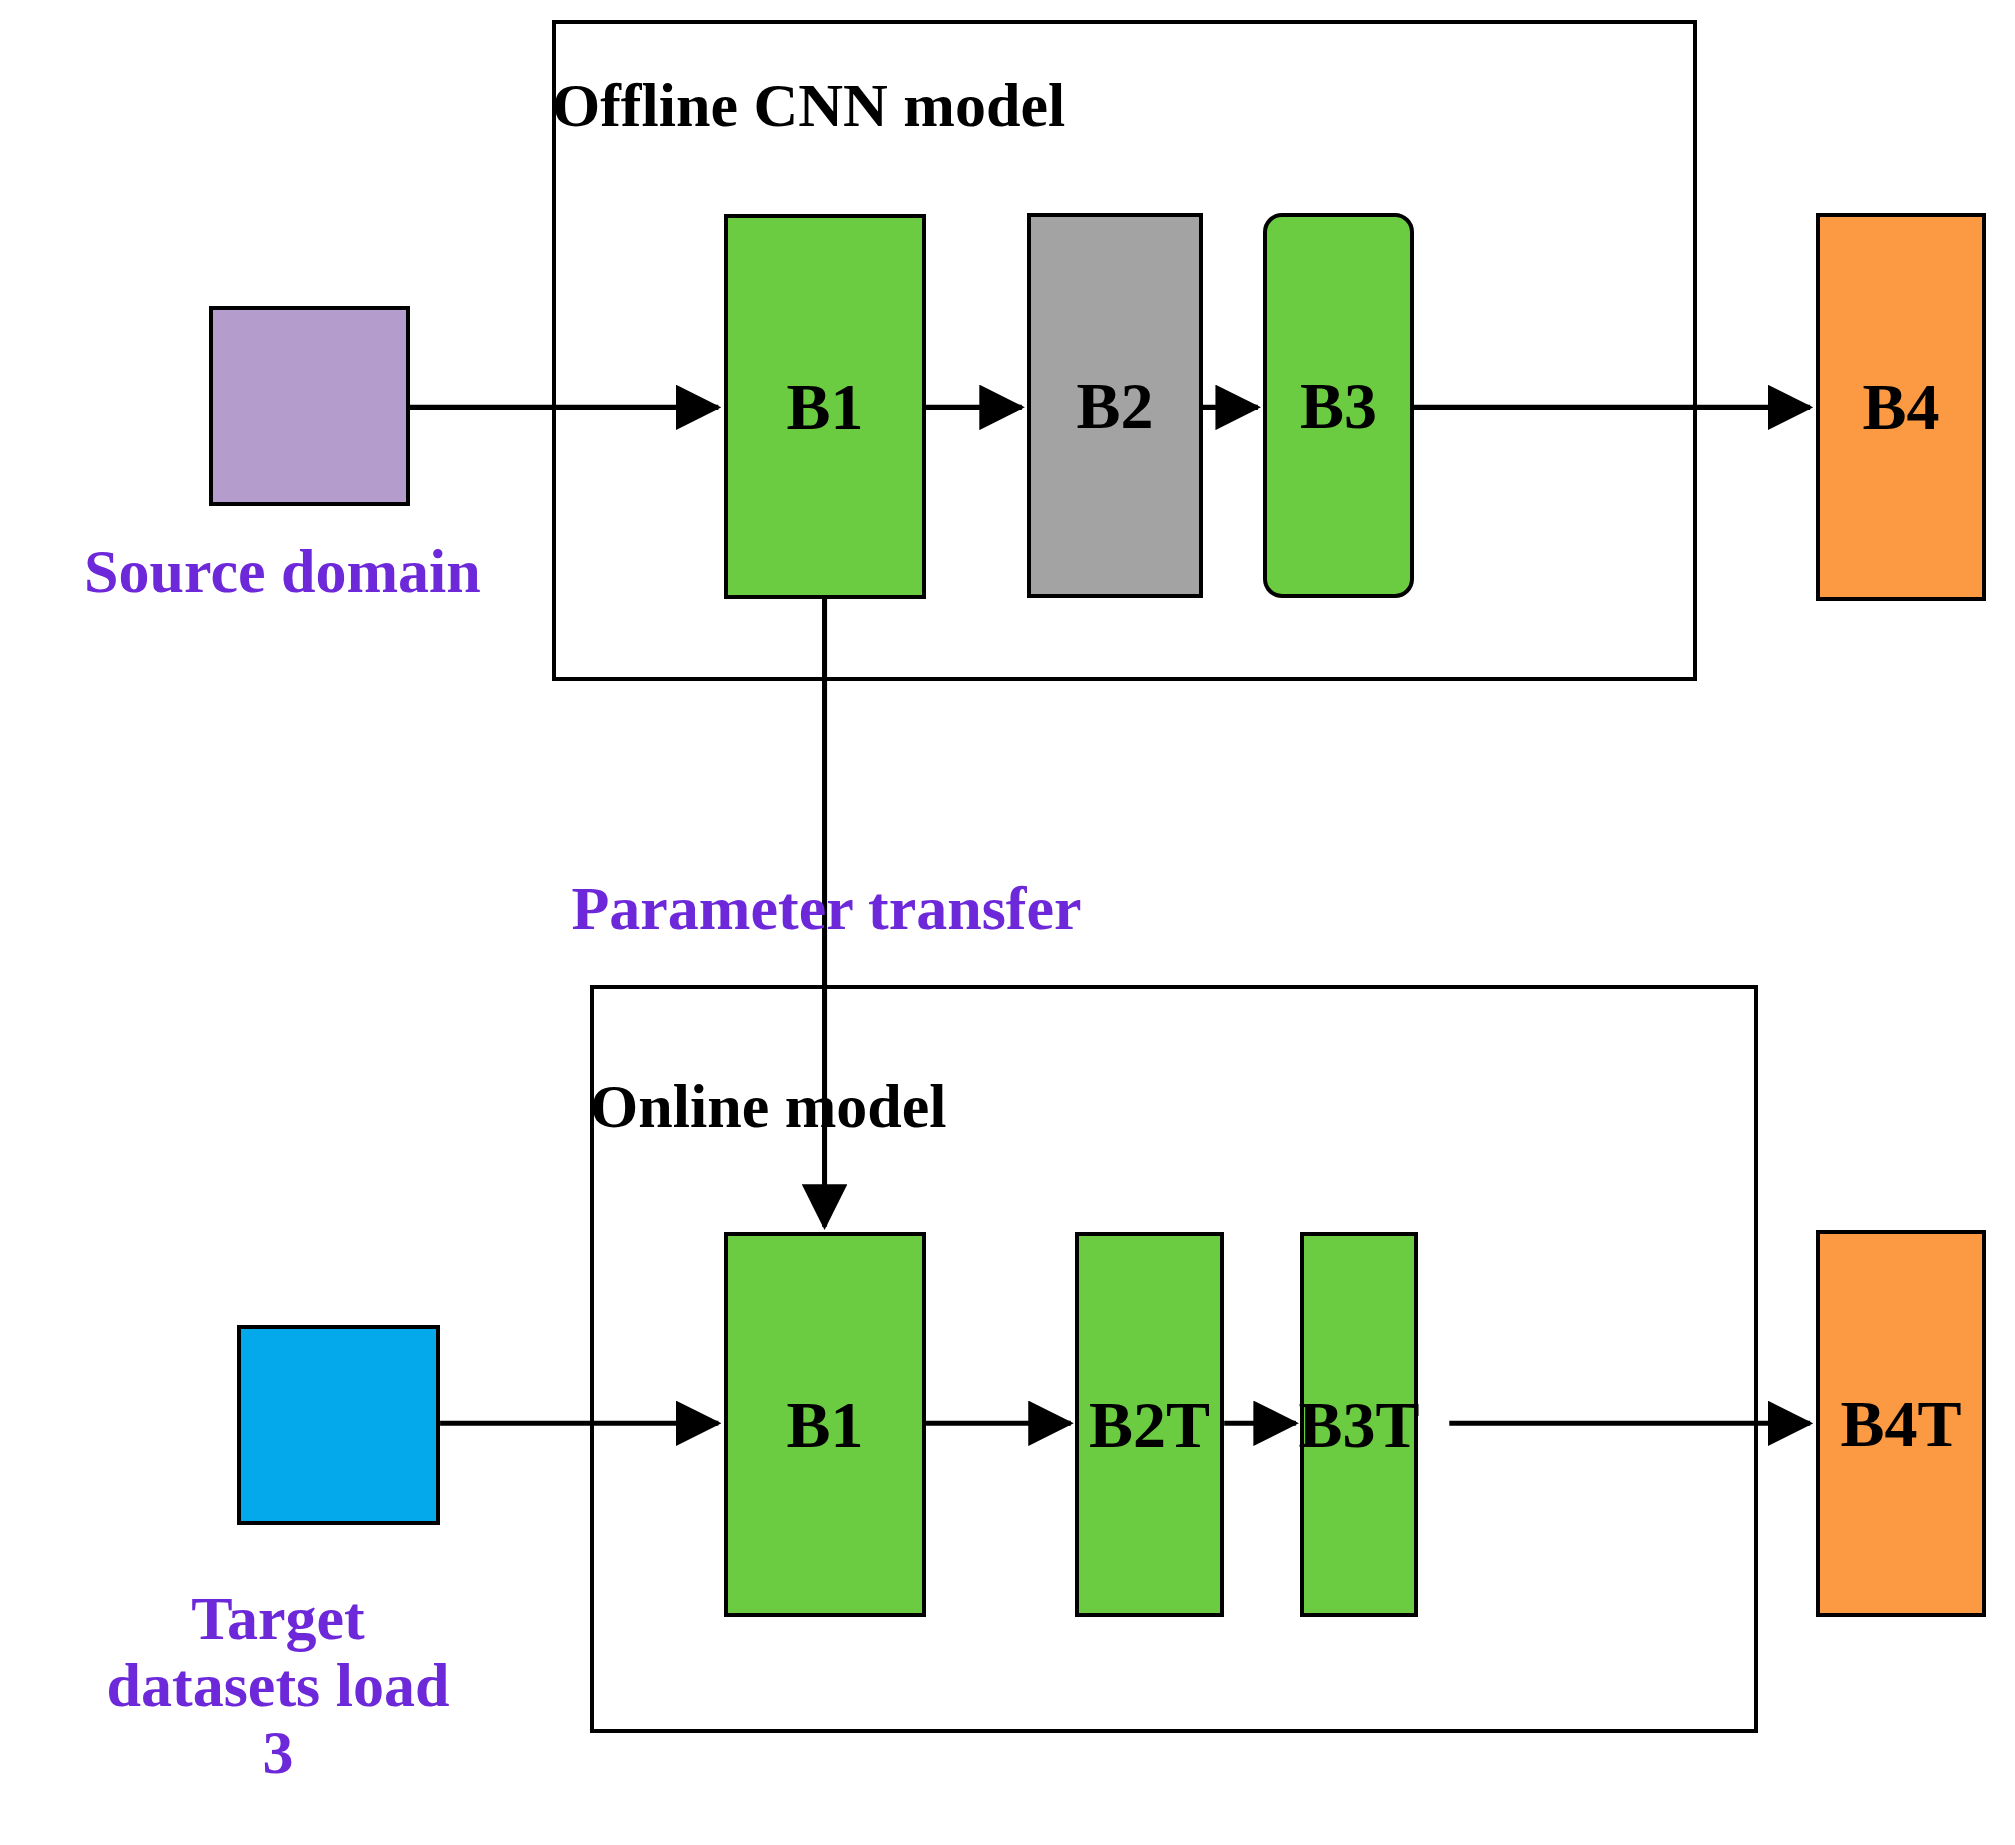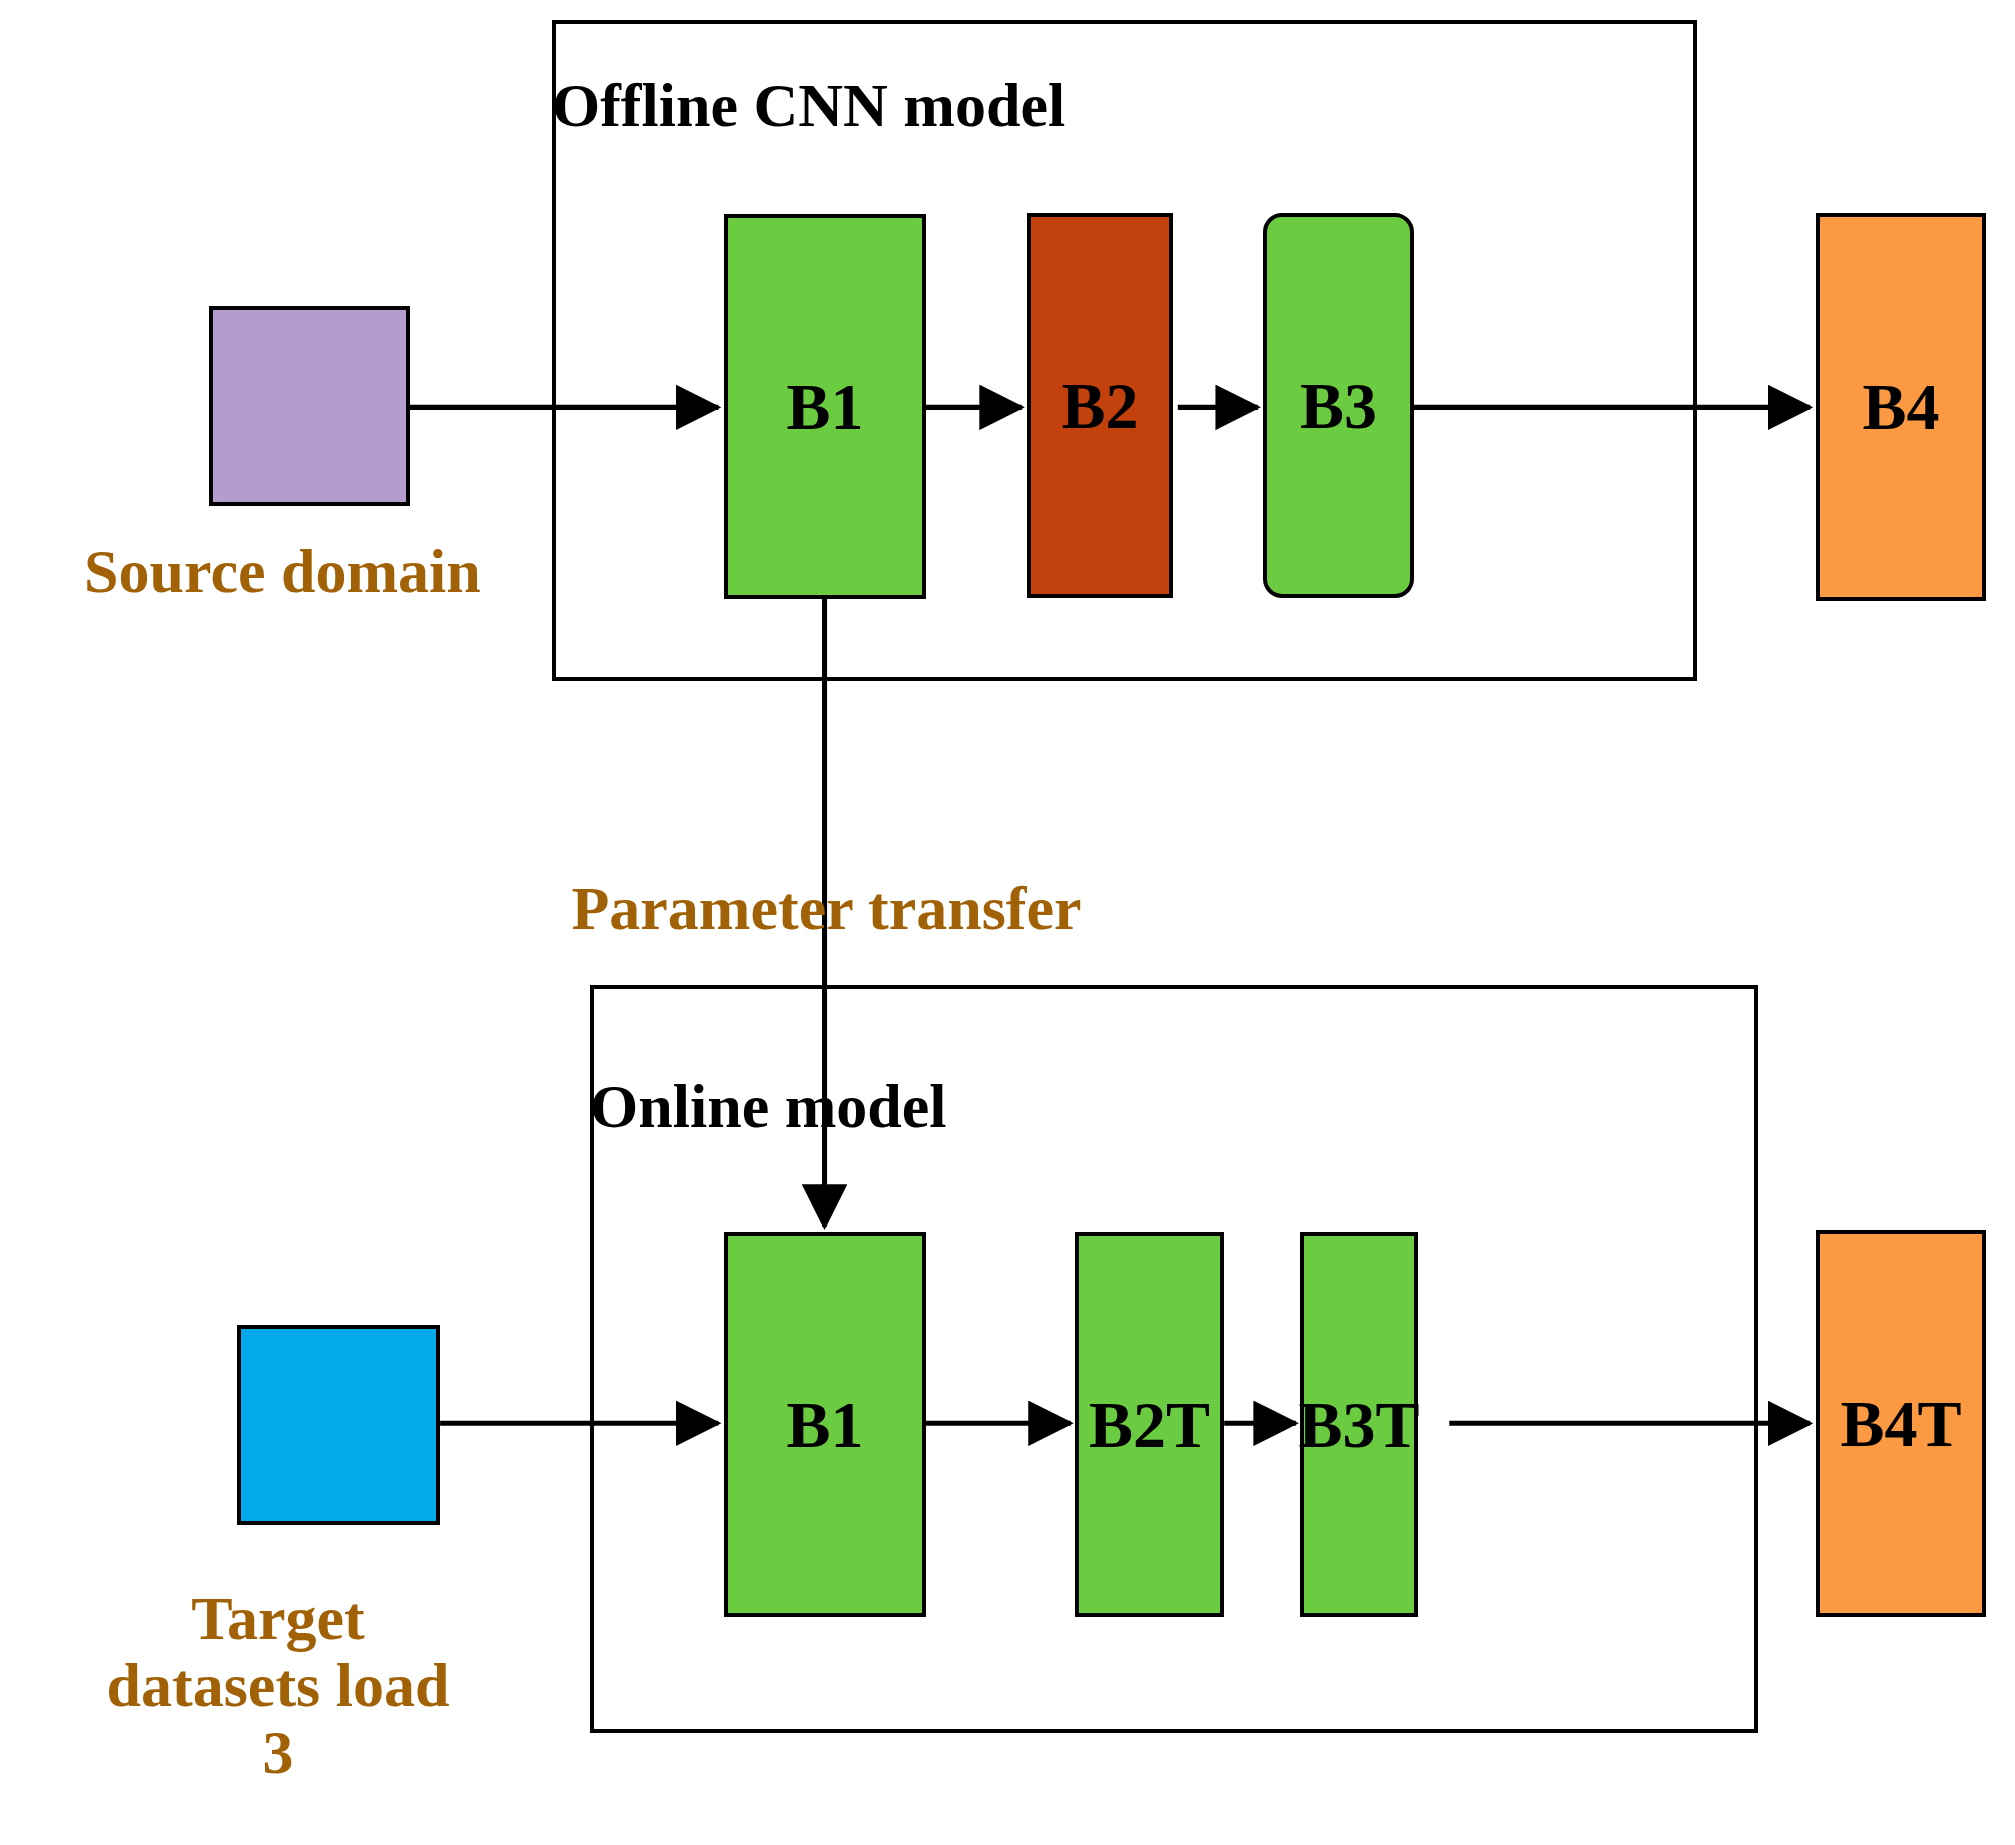--- a/index.html
+++ b/index.html
@@ -5,21 +5,21 @@
   html,body{margin:0;padding:0;background:#fff;}
   #canvas{position:relative;width:2015px;height:1845px;background:#fff;
     font-family:"Liberation Serif","DejaVu Serif",serif;overflow:hidden;}
   .group-box{position:absolute;border:4.2px solid #000;background:transparent;box-sizing:border-box;}
   .group-title{position:absolute;font-weight:bold;color:#000;white-space:nowrap;
     text-align:left;line-height:1;}
   .blk{position:absolute;border:4.2px solid #000;box-sizing:border-box;
     display:flex;align-items:center;justify-content:center;
     font-weight:bold;color:#000;}
   .plain{position:absolute;border:4.2px solid #000;box-sizing:border-box;}
-  .cap{position:absolute;font-weight:bold;color:#a16207;text-align:center;line-height:1.08;}
+  .cap{position:absolute;font-weight:bold;color:#6d28d9;text-align:center;line-height:1.08;}
   svg.edges{position:absolute;left:0;top:0;width:2015px;height:1845px;overflow:visible;}
 </style>
 </head>
 <body>
 
 <div id="canvas">
 
   <svg class="edges" viewBox="0 0 2390 2188">
     <defs>
       <marker id="ah" markerWidth="9" markerHeight="9" refX="8.4" refY="4.5" orient="auto" markerUnits="strokeWidth">
@@ -51,21 +51,21 @@
 
   <div class="group-box" style="left:590px;top:985px;width:1168px;height:748px;"></div>
   <div class="group-title" style="left:590px;top:1075px;width:969px;font-size:62px;">Online model</div>
 
   <div class="plain" style="left:209px;top:306px;width:201px;height:200px;background:#b49ccc;"></div>
 
   <div class="blk" style="left:724px;top:214px;width:202px;height:385px;background:#6ccc41;font-size:66px;">
     <span>B1</span>
   </div>
 
-  <div class="blk" style="left:1027px;top:213px;width:146px;height:385px;background:#c2410c;font-size:66px;">
+  <div class="blk" style="left:1027px;top:213px;width:176px;height:385px;background:#a3a3a3;font-size:66px;">
     <span>B2</span>
   </div>
 
   <div class="blk" style="left:1263px;top:213px;width:151px;height:385px;background:#6ccc41;font-size:66px;border-radius:19px;">
     <span>B3</span>
   </div>
 
   <div class="blk" style="left:1816px;top:213px;width:170px;height:388px;background:#fb9a43;font-size:66px;justify-content:center;">
     <span>B4</span>
   </div>

